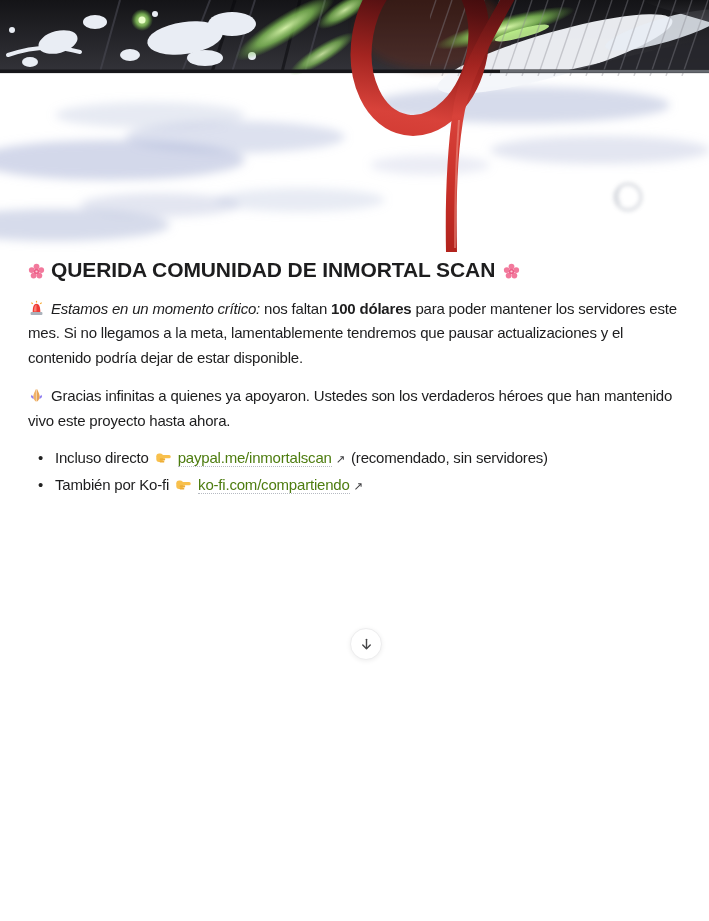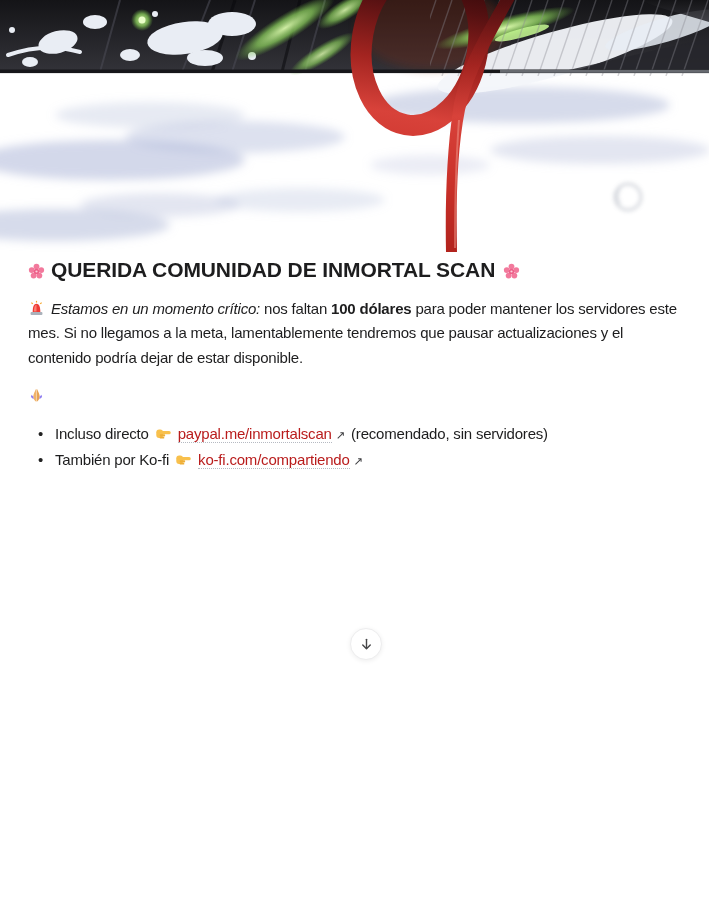--- a/index.html
+++ b/index.html
@@ -6,21 +6,21 @@
   body{position:relative;font-family:"Liberation Sans",sans-serif;}
   .hero{width:709px;height:252px;overflow:hidden;line-height:0;}
   .content{padding:0 26px 0 28px;color:#1d1d1e;font-size:15px;line-height:24.5px;letter-spacing:-0.2px;}
   .title{margin:6px 0 0 0;font-size:21px;font-weight:700;letter-spacing:-0.1px;}
   .para{margin:14px 4px 0 0;}
   .closing{margin:9px 0 0 0;font-style:italic;}
   .lead-italic{font-style:italic;}
   .b{font-weight:700;}
   .emj{display:inline-block;width:17px;height:17px;vertical-align:-3px;margin-right:6px;}
   .emj2{display:inline-block;width:17px;height:17px;vertical-align:-3px;margin:0 2px;}
-  .lnk{color:#b91c1c;text-decoration:none;border-bottom:1.5px dotted #b6bac2;cursor:pointer;}
+  .lnk{color:#4d7c0f;text-decoration:none;border-bottom:1.5px dotted #b6bac2;cursor:pointer;}
   .ext{font-size:11.5px;color:#3f3f42;margin:0 2px 0 4px;}
   ul.don{list-style:none;margin:13px 0 0 0;padding:0;}
   ul.don li{position:relative;padding-left:27px;margin:0 0 1px 0;}
   ul.don .blt{position:absolute;left:10px;top:0;color:#222;}
   .scrolldown{position:absolute;left:350px;top:628px;width:30px;height:30px;border-radius:50%;
     background:#fff;border:1px solid #ededee;box-shadow:0 1px 5px rgba(0,0,0,.07);
     display:flex;align-items:center;justify-content:center;cursor:pointer;}
 </style>
 </head>
 <body>
@@ -184,21 +184,21 @@
         <line x1="16" y1="3" x2="14.4" y2="4.6" stroke="#f5a62b" stroke-width="1.4"></line>
       </svg><span class="lead-italic">Estamos en un momento crítico:</span><span> nos faltan </span><span class="b">100 dólares</span><span> para poder mantener los servidores este mes. Si no llegamos a la meta, lamentablemente tendremos que pausar actualizaciones y el contenido podría dejar de estar disponible.</span>
   </p>
 
   <p class="para">
     <svg class="emj" viewBox="0 0 20 20">
         <path d="M9.2,2.5 C8,5 6.5,8 6.2,11 C6,13 7,15.5 9.2,17 L9.8,17 L9.8,2.5 Z" fill="#f0b269"></path>
         <path d="M10.8,2.5 C12,5 13.5,8 13.8,11 C14,13 13,15.5 10.8,17 L10.2,17 L10.2,2.5 Z" fill="#e8a354"></path>
         <path d="M4.2,9 L6.3,11.5 L6.5,14.5 L3.4,11.8 Z" fill="#8f7df0"></path>
         <path d="M15.8,9 L13.7,11.5 L13.5,14.5 L16.6,11.8 Z" fill="#8f7df0"></path>
-      </svg>
+      </svg><span>Gracias infinitas a quienes ya apoyaron. Ustedes son los verdaderos héroes que han mantenido vivo este proyecto hasta ahora.</span>
   </p>
 
 
 
   <ul class="don">
     <li>
       <span class="blt">•</span><span>Incluso directo </span><svg class="emj2" viewBox="0 0 20 20">
           <rect x="1.5" y="5.2" width="8" height="10" rx="3.4" fill="#f8c04c"></rect>
           <rect x="5" y="7.2" width="13.5" height="3.6" rx="1.8" fill="#f8c04c"></rect>
           <rect x="5.5" y="11" width="6.5" height="2.6" rx="1.3" fill="#eeae37"></rect>

